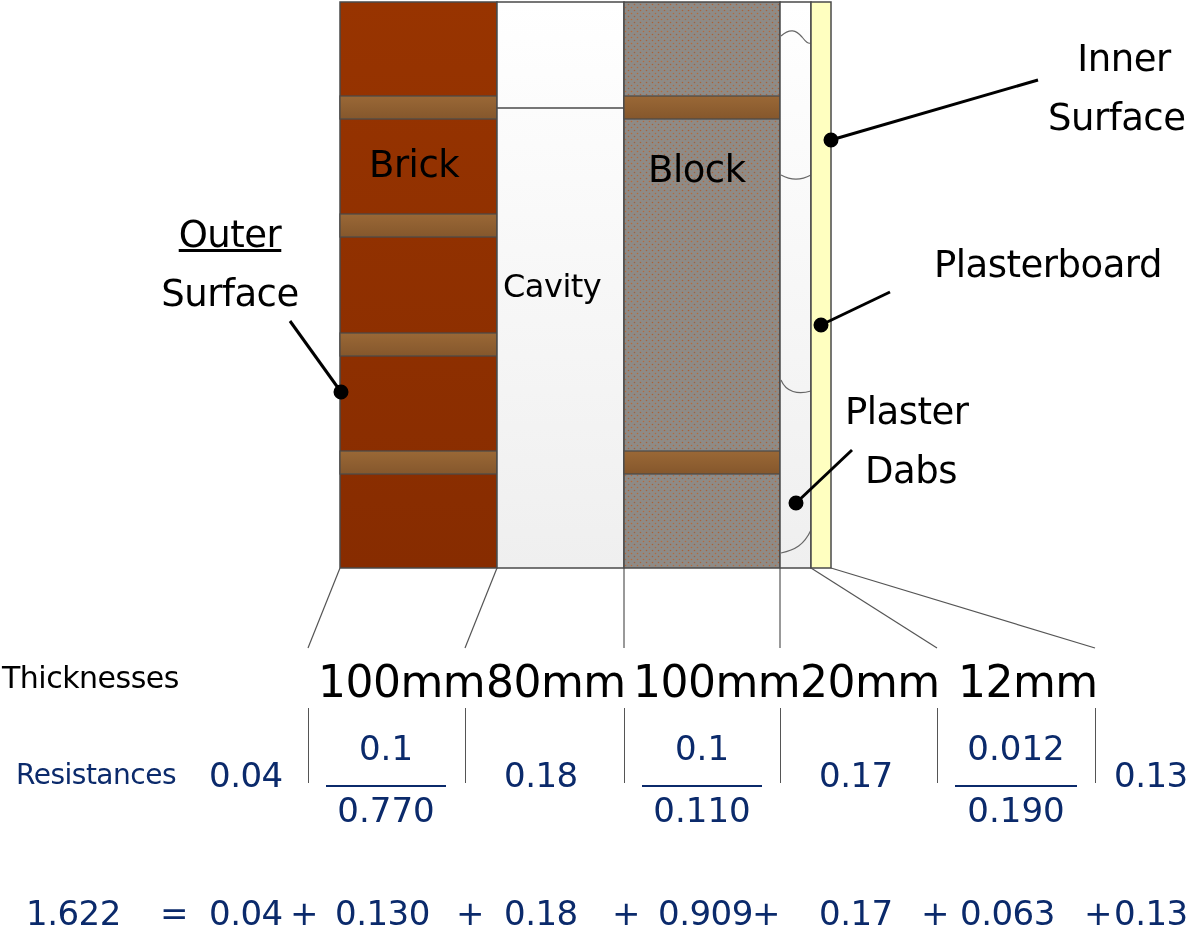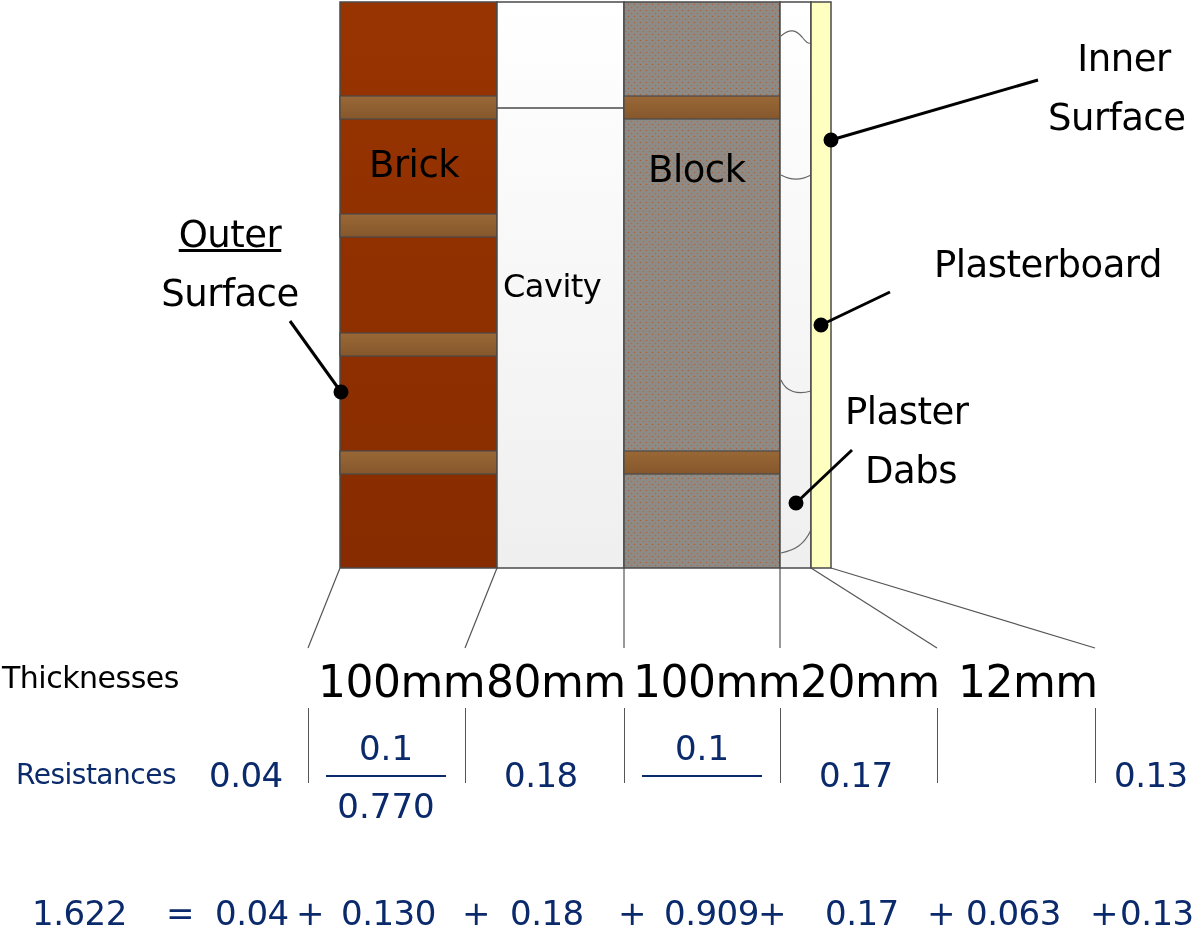--- a/index.html
+++ b/index.html
@@ -5,24 +5,24 @@
   html, body { margin: 0; padding: 0; background: #ffffff; }
   body { width: 1202px; height: 940px; position: relative; overflow: hidden;
          font-family: "DejaVu Sans", sans-serif; }
   svg.diagram { position: absolute; left: 0; top: 0; }
   .lbl { position: absolute; color: #000; font-size: 37px; line-height: 1; white-space: nowrap; letter-spacing: -0.5px; }
   .lbl.c { text-align: center; }
   .thk { position: absolute; top: 660px; font-size: 44px; color: #000; white-space: nowrap; line-height: 1; letter-spacing: -0.5px; }
   .res { position: absolute; color: #0b2a6b; font-size: 34px; white-space: nowrap; line-height: 1; letter-spacing: -0.5px; }
   .res-title { font-size: 28px; }
   .frac { position: absolute; color: #0b2a6b; text-align: center; font-size: 34px; line-height: 1; }
-  .frac .num { display: block; padding-bottom: 10px; border-bottom: 2px solid #0b2a6b; }
-  .frac .den { display: block; padding-top: 12px; text-align: center; }
+  .frac .num { display: block; padding-bottom: 20px; border-bottom: 2px solid #0b2a6b; }
+  .frac .den { display: block; padding-top: 6px; text-align: center; }
   .sep { position: absolute; width: 1px; background: #555; top: 708px; height: 75px; }
-  .eq { position: absolute; top: 896px; color: #0b2a6b; font-size: 34px; line-height: 1; white-space: nowrap; letter-spacing: -0.5px; margin-left: 6px; }
+  .eq { position: absolute; top: 896px; color: #0b2a6b; font-size: 34px; line-height: 1; white-space: nowrap; letter-spacing: -0.5px; }
 </style>
 </head>
 <body>
 
 <svg class="diagram" width="1202" height="940" viewBox="0 0 1202 940">
   <defs>
     <linearGradient id="brickGrad" x1="0" y1="0" x2="0" y2="1">
       <stop offset="0" stop-color="#983400"></stop>
       <stop offset="1" stop-color="#872c00"></stop>
     </linearGradient>
@@ -118,27 +118,30 @@
   <span class="num">0.1</span>
   <span class="den">0.770</span>
 </div>
 <div class="sep" style="left:465px;"></div>
 
 <div class="res" style="left:504px; top:758px;">0.18</div>
 
 <div class="sep" style="left:624px;"></div>
 <div class="frac" style="left:642px; top:731px; width:120px;">
   <span class="num">0.1</span>
+  <span class="den">0.110</span>
 </div>
 <div class="sep" style="left:780px;"></div>
 
 <div class="res" style="left:819px; top:758px;">0.17</div>
 
 <div class="sep" style="left:937px;"></div>
 <div class="frac" style="left:955px; top:731px; width:122px;">
+  <span class="num">0.012</span>
+  <span class="den">0.190</span>
 </div>
 <div class="sep" style="left:1095px;"></div>
 
 <div class="res" style="left:1114px; top:758px;">0.13</div>
 
 <div class="eq" style="left:26px;">1.622</div>
 <div class="eq" style="left:160px;">=</div>
 <div class="eq" style="left:209px;">0.04</div>
 <div class="eq" style="left:290px;">+</div>
 <div class="eq" style="left:335px;">0.130</div>

